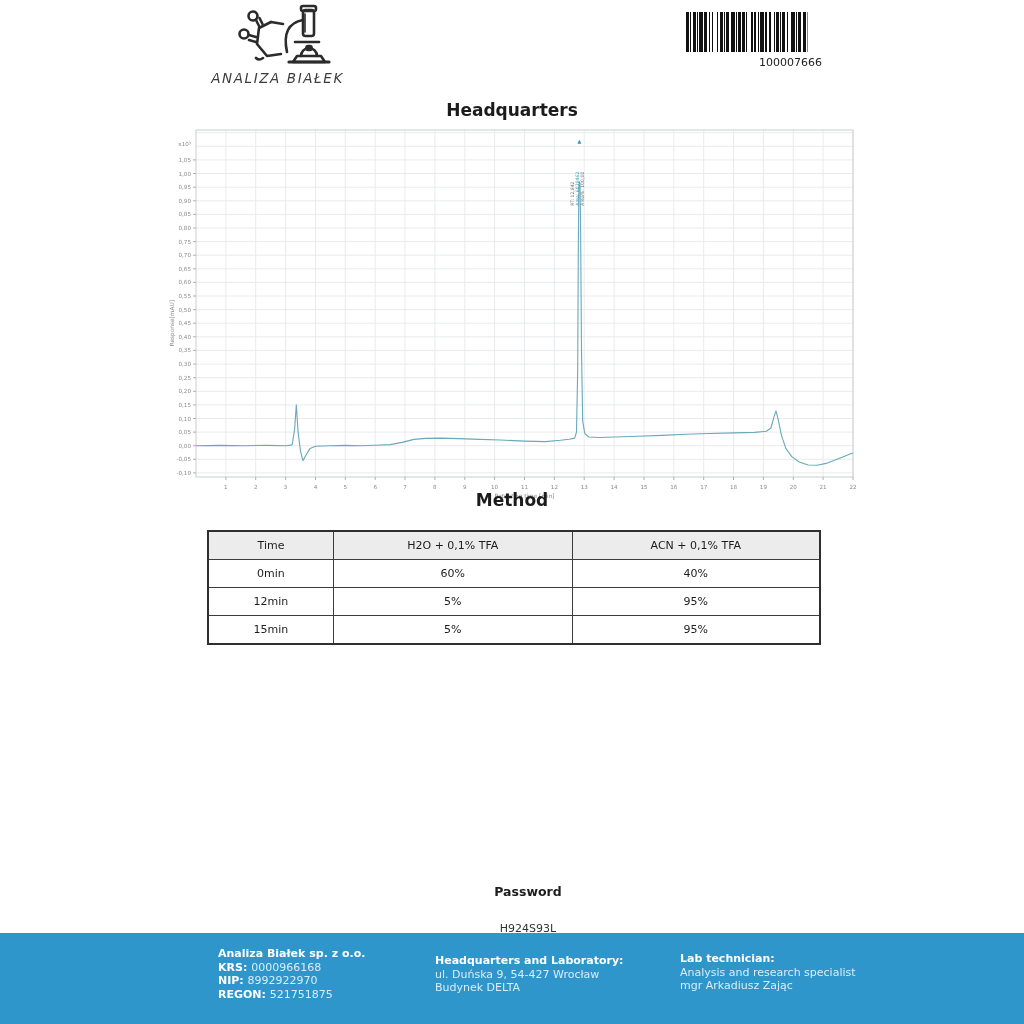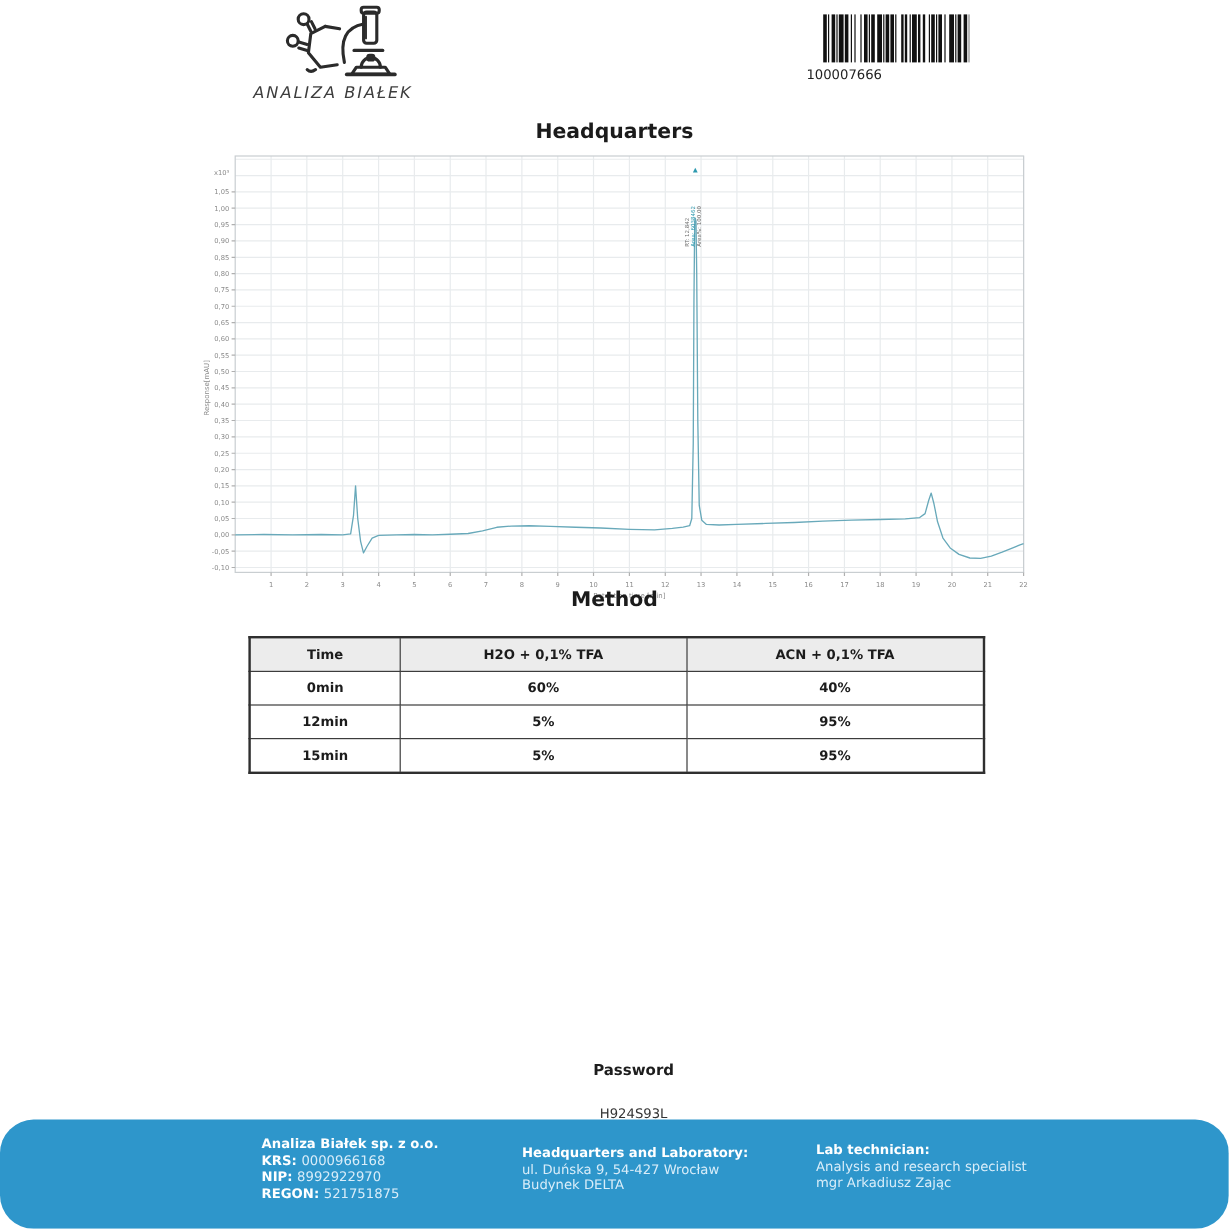--- a/index.html
+++ b/index.html
@@ -5,44 +5,44 @@
   html,body{margin:0;padding:0;}
   body{
     width:1024px;height:1024px;position:relative;overflow:hidden;
     background:#ffffff;font-family:"DejaVu Sans",sans-serif;color:#1d1d1d;
   }
   
   .logo-block{position:absolute;left:190px;top:4px;width:175px;text-align:center;font-style:italic;}
   .logo-block svg{display:block;margin:0 auto;}
   .logo-title{font-size:13.5px;letter-spacing:1.6px;color:#3d3d3d;margin-top:2px;}
   
-  .barcode-block{position:absolute;left:672px;top:12px;width:150px;text-align:left;}
+  .barcode-block{position:absolute;left:672px;top:12px;width:150px;text-align:right;}
   .barcode-bars{height:40px;display:flex;justify-content:center;align-items:stretch;}
   .barcode-bars i{display:block;height:40px;}
   .barcode-number{font-size:11px;color:#222;margin-top:4px;}
   
   .section-heading{position:absolute;left:0;width:1024px;text-align:center;
     font-size:17px;font-weight:bold;color:#1b1b1b;}
   #chromatogram-heading{top:100px;}
   #method-heading{top:490px;}
   
   #chart{position:absolute;left:166px;top:126px;width:700px;height:382px;}
   
   #method-table{position:absolute;left:207px;top:530px;width:614px;
     border-collapse:collapse;font-size:11px;color:#1c1c1c;text-align:center;
     border:2px solid #2f2f2f;}
-  #method-table th,#method-table td{border:1px solid #3c3c3c;height:27px;font-weight:bold;padding:0 4px;}
+  #method-table th,#method-table td{border:1px solid #3c3c3c;height:27px;font-weight:normal;padding:0 4px;}
   #method-table thead th{background:#ececec;}
   #method-table col.c0{width:20.5%;} #method-table col.c1{width:39%;} #method-table col.c2{width:40.5%;}
   
   #password-block{position:absolute;top:884px;left:16px;width:1024px;text-align:center;}
   .password-label{font-size:12.5px;font-weight:bold;color:#1d1d1d;}
   .password-value{font-size:11px;color:#333;margin-top:23px;}
   
-  #footer{position:absolute;left:0;top:933px;width:1024px;height:91px;background:#2e96cb;border-radius:28px;}
+  #footer{position:absolute;left:0;top:933px;width:1024px;height:91px;background:#2e96cb;}
   .footer-col{position:absolute;font-size:11px;line-height:13.5px;color:#ffffff;}
   .footer-col .f-title{font-weight:bold;color:#ffffff;}
   .footer-col .f-label{font-weight:bold;color:#ffffff;}
   .footer-col .f-value{color:#d9edf9;}
   #footer-col-0{left:218px;top:14px;}
   #footer-col-1{left:435px;top:21px;}
   #footer-col-2{left:680px;top:19px;}
 </style>
 </head>
 <body>

